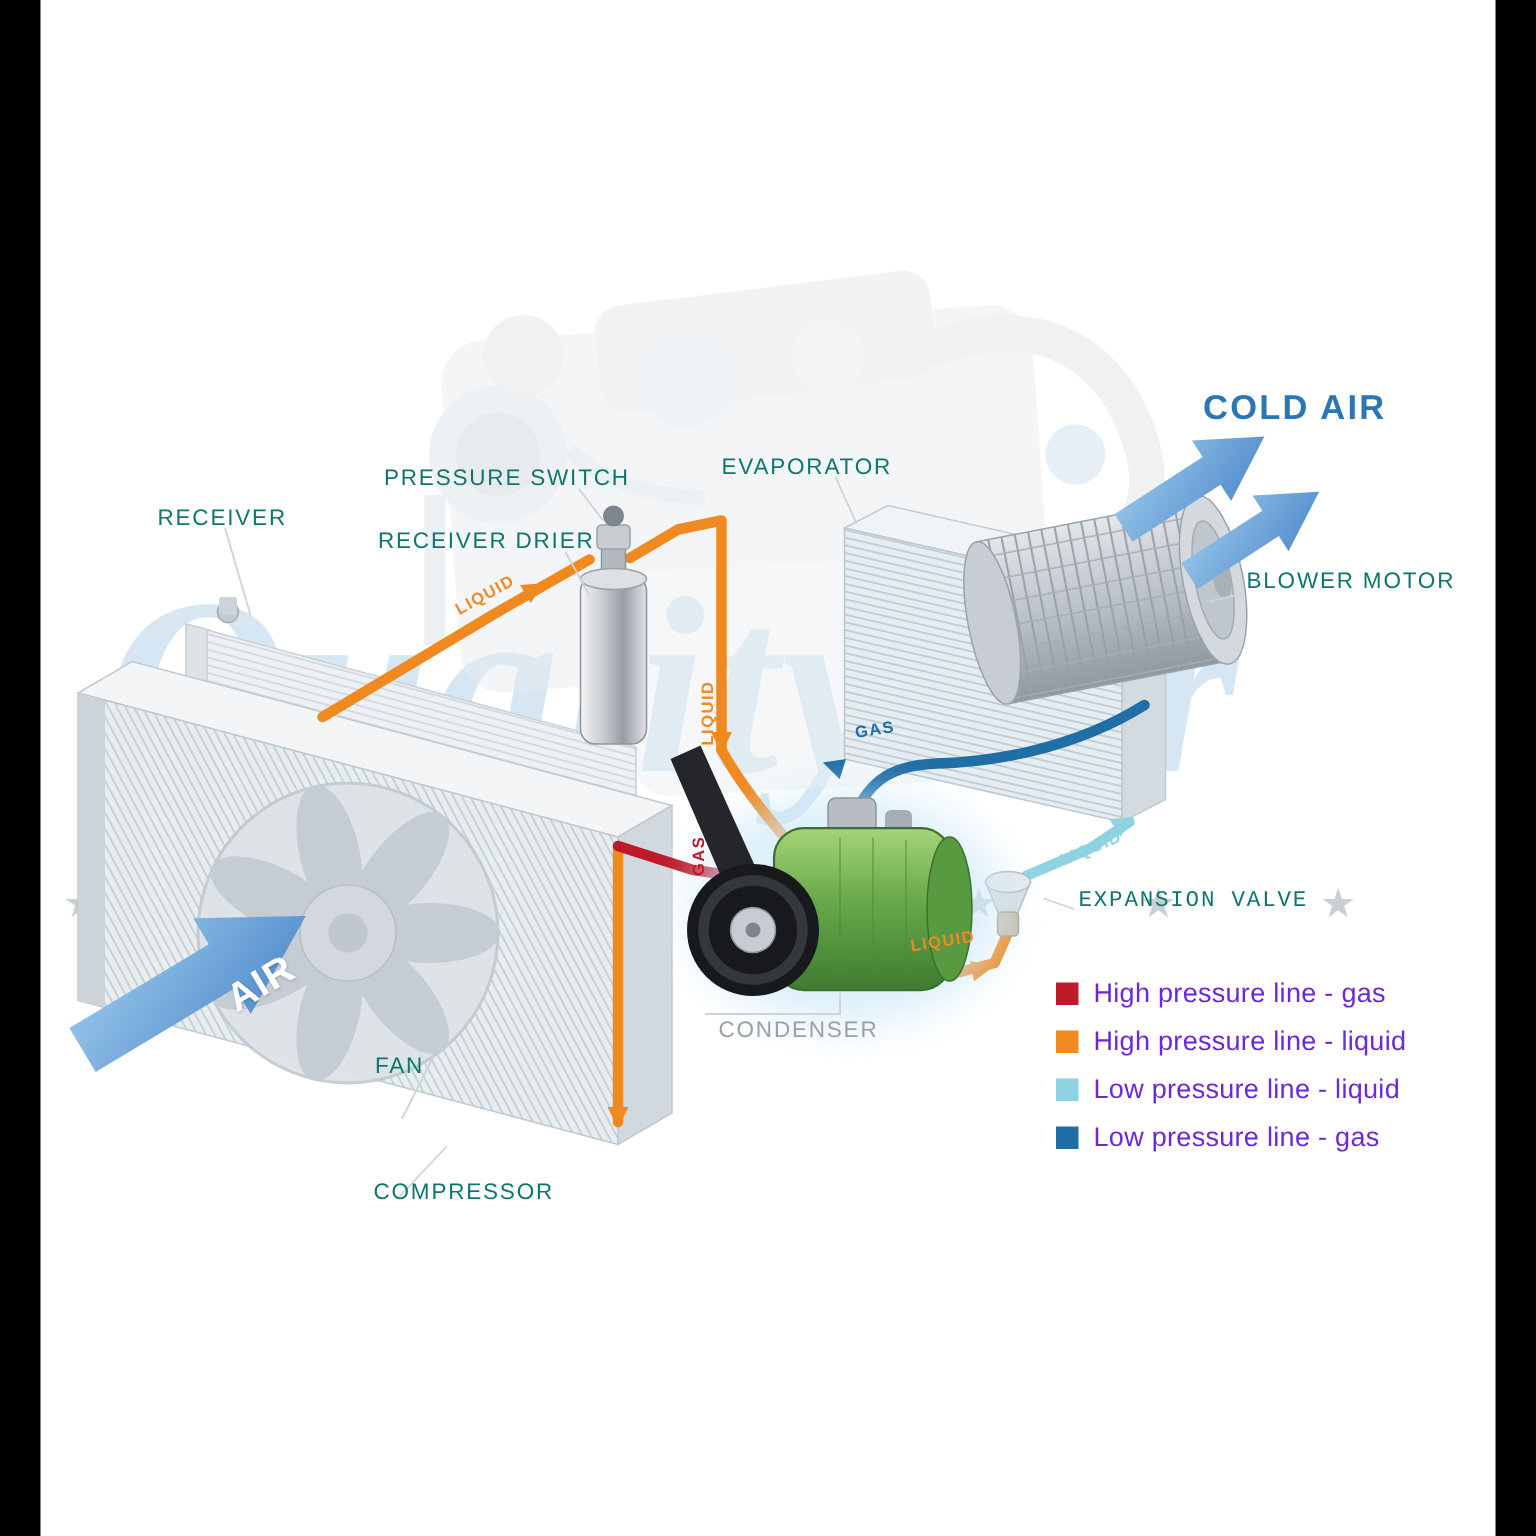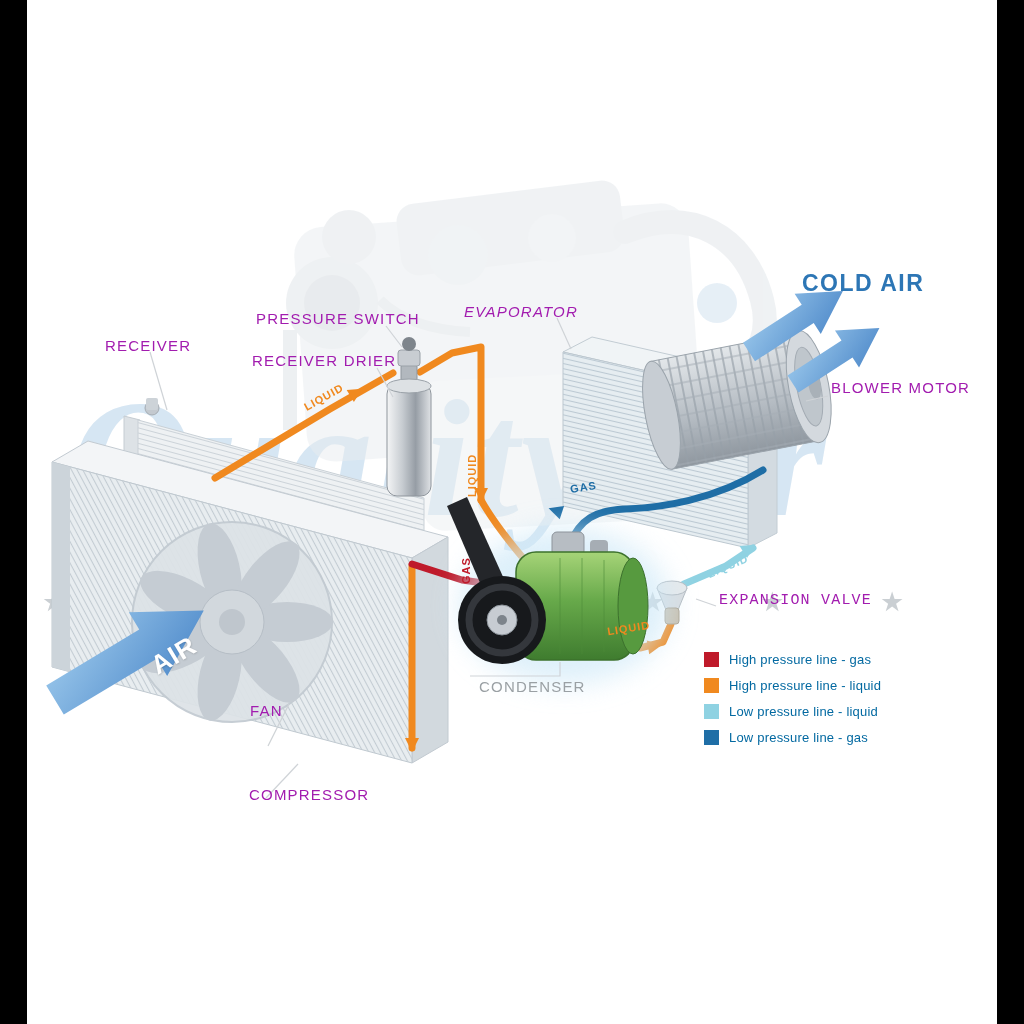--- a/index.html
+++ b/index.html
@@ -6,31 +6,31 @@
   .stage{position:relative;width:1024px;height:1024px;background:#ffffff;overflow:hidden;
          font-family:"Liberation Sans",sans-serif;}
   .letterbox{position:absolute;top:0;height:1024px;width:27px;background:#000;z-index:6;}
   .letterbox.left{left:0;} .letterbox.right{right:0;}
   .wm-text{position:absolute;left:70px;top:362px;z-index:1;white-space:nowrap;
            font-family:"Liberation Serif",serif;font-style:italic;font-weight:bold;
            font-size:168px;color:rgba(173,205,231,0.5);letter-spacing:2px;}
   .wm-stars{position:absolute;left:42px;top:586px;z-index:1;white-space:nowrap;
             font-size:27px;letter-spacing:44px;color:rgba(150,159,168,0.5);}
   svg.diagram{position:absolute;left:0;top:0;z-index:2;}
-  .lbl{position:absolute;z-index:3;font-size:15px;letter-spacing:1.2px;color:#a21caf;white-space:nowrap;}
+  .lbl{position:absolute;z-index:3;font-size:15px;letter-spacing:1.2px;color:#0f766e;white-space:nowrap;}
   .lbl.dark{color:#9aa0a4;}
   .plbl{position:absolute;z-index:3;font-size:11px;font-weight:bold;letter-spacing:1px;white-space:nowrap;}
   .vert{transform:rotate(-90deg);transform-origin:0 0;}
-  .coldair{position:absolute;left:802px;top:270px;z-index:3;font-size:23px;font-weight:bold;letter-spacing:1.5px;white-space:nowrap;}
+  .coldair{position:absolute;left:802px;top:258px;z-index:3;font-size:23px;font-weight:bold;letter-spacing:1.5px;white-space:nowrap;}
   .airtxt{position:absolute;left:150px;top:640px;z-index:3;font-size:26px;font-weight:bold;letter-spacing:1px;
           color:#ffffff;transform:rotate(-31deg);text-shadow:0 1px 2px rgba(0,0,0,0.18);}
   .legend{position:absolute;left:704px;top:652px;z-index:3;display:flex;flex-direction:column;gap:11px;}
   .legend-row{display:flex;align-items:center;gap:10px;}
   .swatch{width:15px;height:15px;flex:0 0 auto;}
-  .legend-label{font-size:13px;color:#0369a1;letter-spacing:0.2px;}
+  .legend-label{font-size:18px;color:#6d28d9;letter-spacing:0.2px;}
 </style>
 </head>
 <body>
 
 <div class="stage">
 
   <div class="letterbox left"></div>
   <div class="letterbox right"></div>
 
   <div class="wm-text">QualityAir</div>
@@ -207,21 +207,21 @@
       <path d="M 716 606 L 696 599"></path>
       <path d="M 470 676 L 560 676 L 560 662"></path>
       <path d="M 268 746 L 289 704"></path>
       <path d="M 266 798 L 298 764"></path>
     </g>
   </svg>
 
   <div class="lbl" style="left:105px;top:337px;">RECEIVER</div>
   <div class="lbl" style="left:256px;top:310px;">PRESSURE SWITCH</div>
   <div class="lbl" style="left:252px;top:352px;">RECEIVER DRIER</div>
-  <div class="lbl" style="left:464px;top:303px;font-style:italic;">EVAPORATOR</div>
+  <div class="lbl" style="left:481px;top:303px;">EVAPORATOR</div>
   <div class="lbl" style="left:831px;top:379px;">BLOWER MOTOR</div>
   <div class="lbl" style="left:719px;top:592px;font-family:Liberation Mono, monospace;">EXPANSION VALVE</div>
   <div class="lbl dark" style="left:479px;top:678px;">CONDENSER</div>
   <div class="lbl" style="left:250px;top:702px;">FAN</div>
   <div class="lbl" style="left:249px;top:786px;">COMPRESSOR</div>
 
   <div class="coldair" style="color: rgb(45, 118, 181);">COLD AIR</div>
   <div class="airtxt">AIR</div>
 
   <div class="plbl" style="left: 302px; top: 391px; transform: rotate(-29deg); color: rgb(240, 137, 31);">LIQUID</div>

